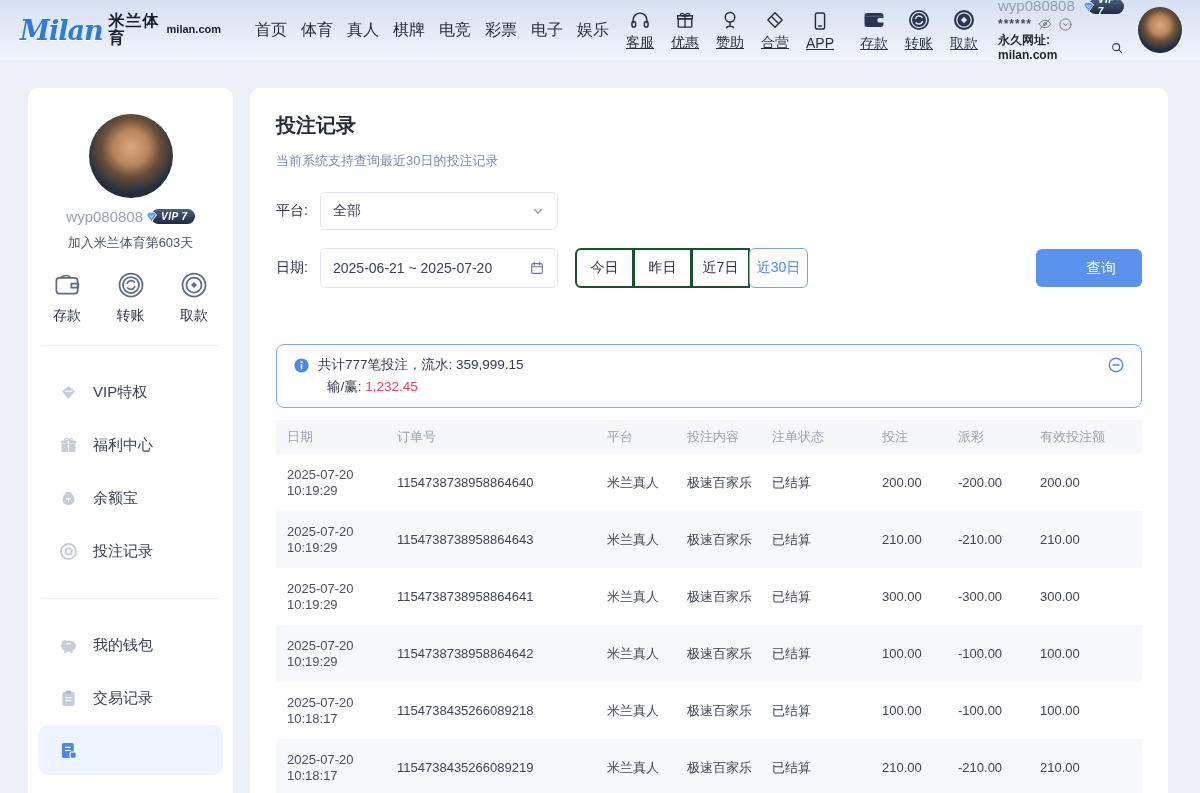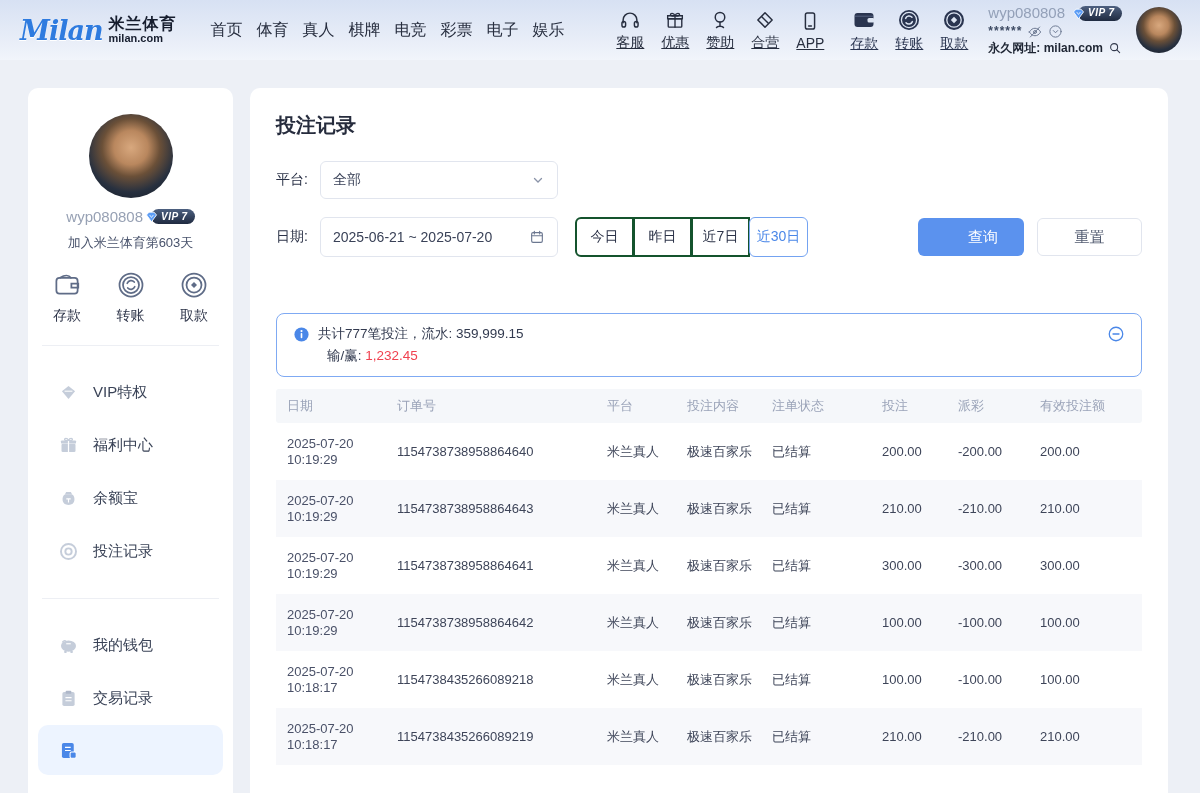--- a/index.html
+++ b/index.html
@@ -15,21 +15,21 @@
     height:60px; display:flex; align-items:center;
     padding:0 18px 0 20px;
     background:linear-gradient(180deg,#d7e1f3 0%,#e9eef8 70%,#f1f5fb 100%);
   }
   .logo { display:flex; align-items:center; gap:6px; cursor:pointer; }
   .logo-script {
     font-style:italic; font-weight:bold; font-size:27px; color:#2e7bdf;
     letter-spacing:-1px; text-shadow:0 1px 0 #fff;
     font-family:"DejaVu Serif",serif;
   }
-  .logo-txt { display:flex; flex-direction:column; line-height:1.05; }
+  .logo-txt { display:flex; flex-direction:row; line-height:1.05;align-items:center; }
   .logo-cn { font-size:16px; font-weight:bold; color:#161d2e; letter-spacing:1px; }
   .logo-domain { font-size:11px; font-weight:bold; color:#161d2e; }
   .nav { display:flex; gap:14px; margin-left:34px; }
   .nav-item { font-size:16px; color:#272e3f; cursor:pointer; white-space:nowrap; }
   .top-right { margin-left:auto; display:flex; align-items:center; }
   .feat {
     display:flex; flex-direction:column; align-items:center; gap:3px;
     margin-left:17px; cursor:pointer; color:#272e3f;text-decoration:underline;
   }
   .feat .lbl { font-size:14px; white-space:nowrap; }
@@ -416,20 +416,21 @@
               <rect x="13.8" y="13.8" width="7" height="7" rx="1.6" fill="currentColor" stroke="#fff" stroke-width="1.2"></rect>
             </svg>
           </span>
 
       </div>
     </div>
   </div>
 
   <div class="content">
     <div class="page-title">投注记录</div>
+    <div class="page-sub">当前系统支持查询最近30日的投注记录</div>
 
     <div class="frow">
       <span class="flabel">平台:</span>
       <div class="select-box">
         <span class="val">全部</span>
         <span>
             <svg width="14" height="14" viewBox="0 0 24 24" fill="none" stroke="#8a93a8" stroke-width="2.2" stroke-linecap="round">
               <path d="M6 9.5l6 6 6-6"></path>
             </svg>
           </span>
@@ -448,21 +449,20 @@
           </span>
       </div>
       <div class="seg-group">
         <div class="seg">今日</div>
         <div class="seg">昨日</div>
         <div class="seg">近7日</div>
         <div class="seg active">近30日</div>
       </div>
       <div class="btns">
         <button class="btn primary">查询</button>
-        <button class="btn ghost">重置</button>
       </div>
     </div>
 
     <div class="summary">
       <div class="sum-line">
         <span>
             <svg width="17" height="17" viewBox="0 0 24 24">
               <circle cx="12" cy="12" r="10" fill="#4a87e8"></circle>
               <rect x="10.85" y="10" width="2.3" height="7.2" rx="1.1" fill="#fff"></rect>
               <circle cx="12" cy="7.2" r="1.5" fill="#fff"></circle>

